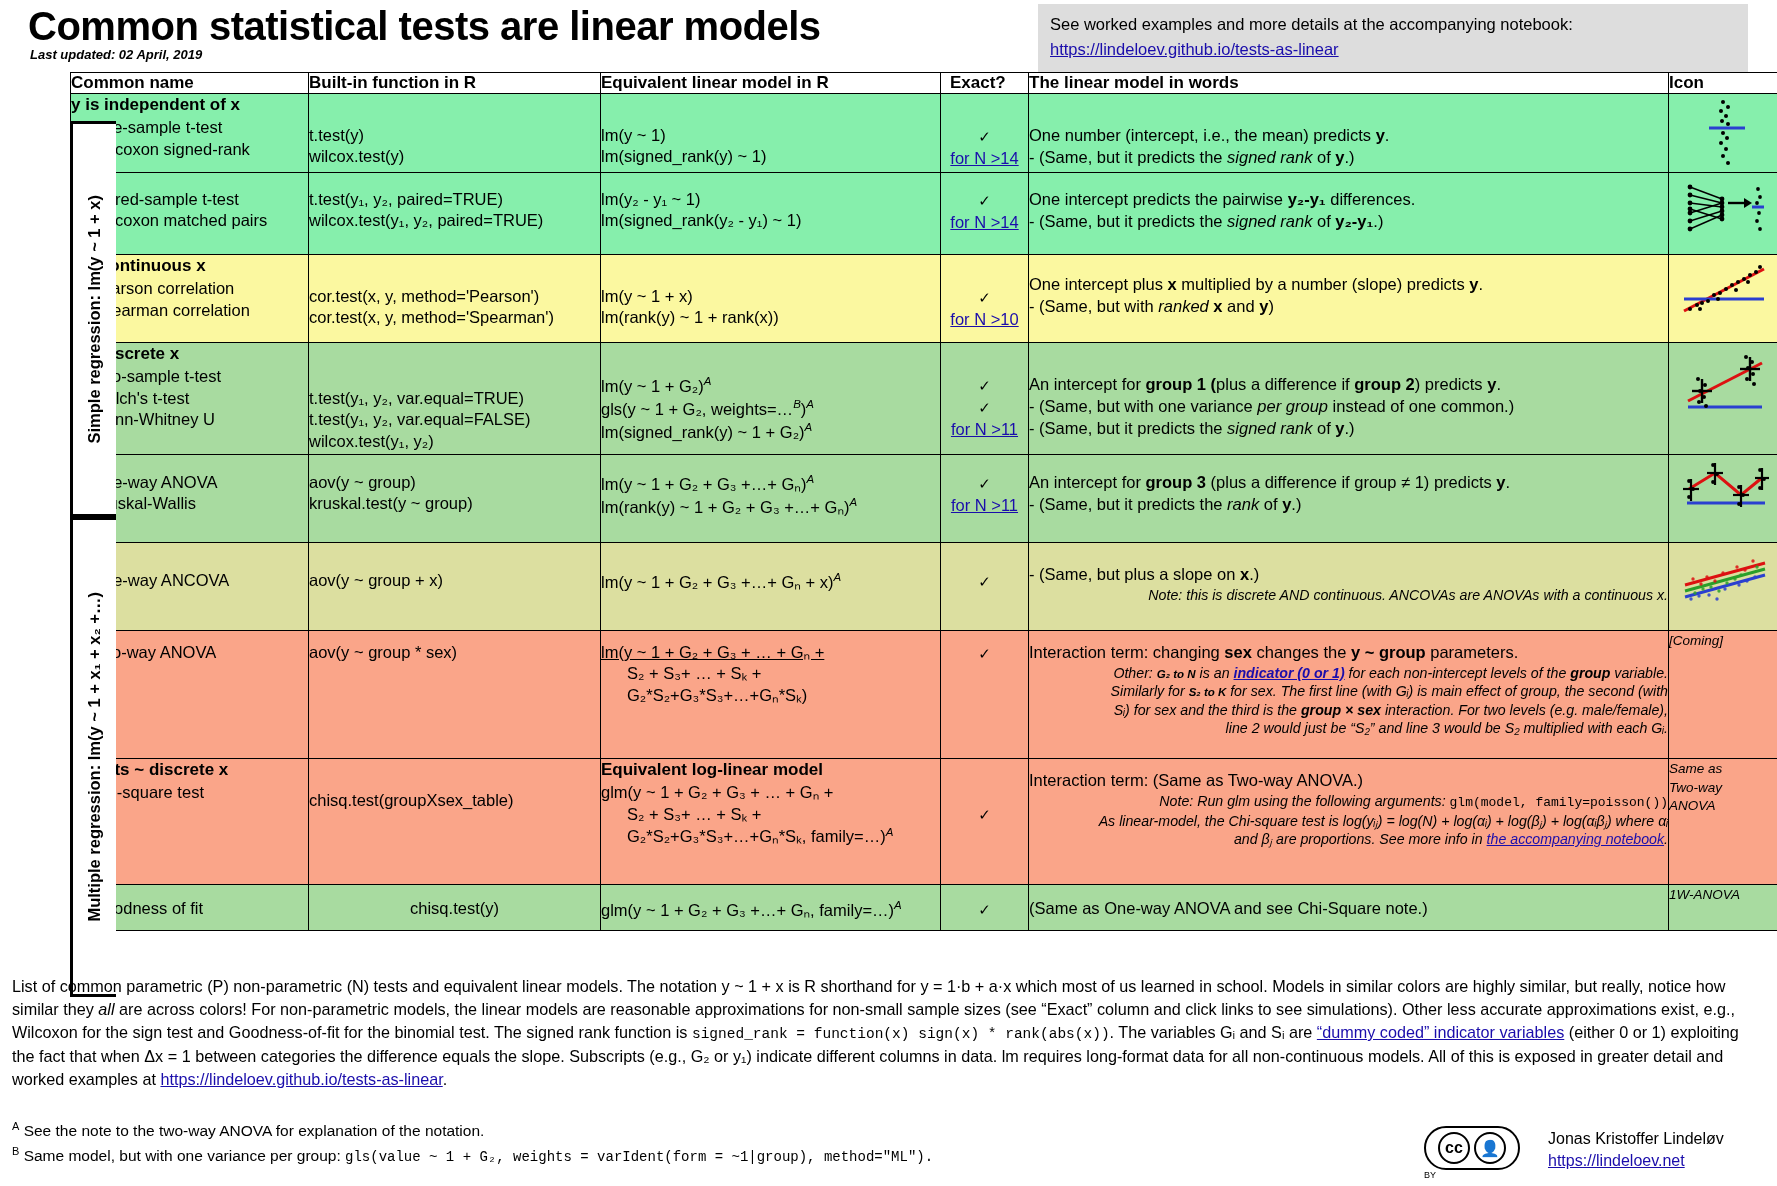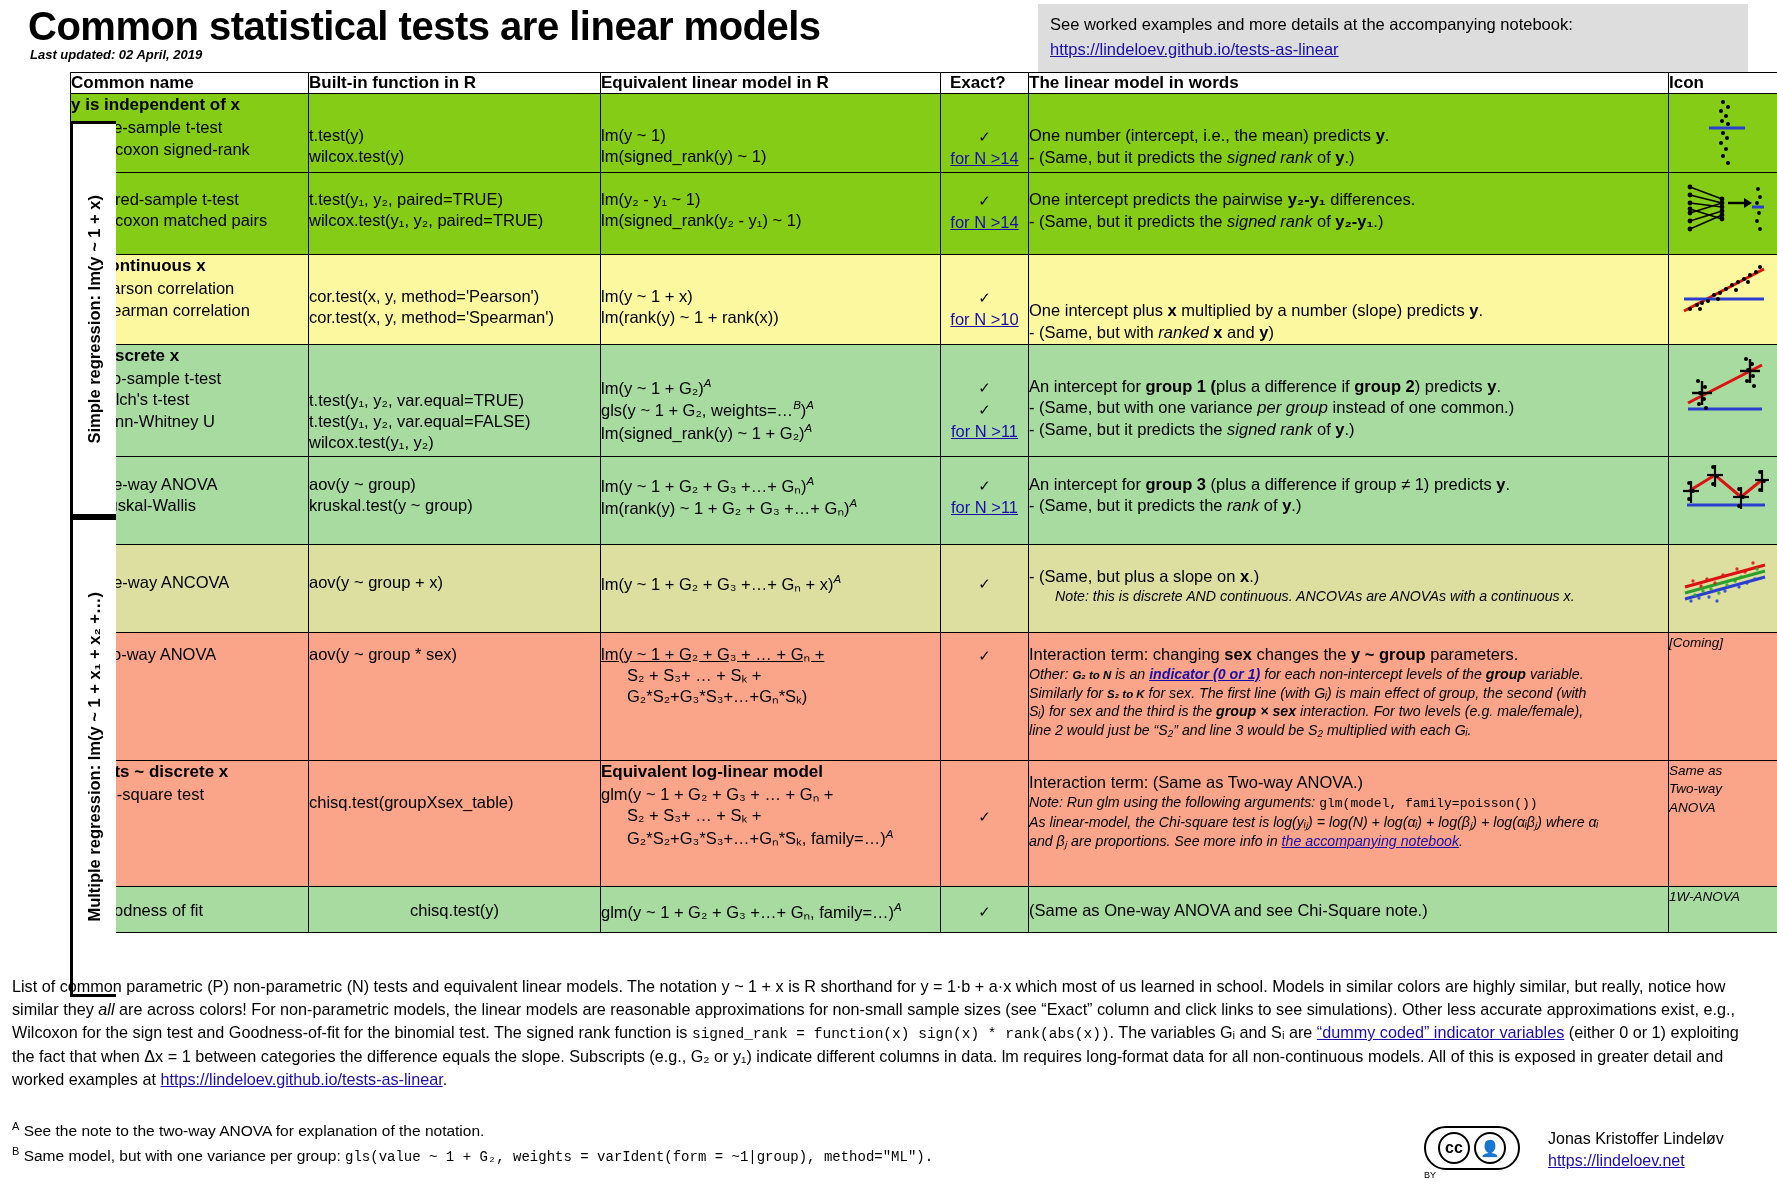--- a/index.html
+++ b/index.html
@@ -55,27 +55,27 @@
   td.wordscell { padding:7px 8px 8px 11px; font-size:16.5px; line-height:1.32; }
   td.iconcell { border-left:1px dotted #555; text-align:left; vertical-align:middle; padding:2px; }
 
   .grp-head { font-weight:bold; font-size:17px; display:block; margin-bottom:1px; }
   .sup { font-size:11.5px; vertical-align:super; font-style:italic; }
   .tick { font-size:15px; }
   .lnk { color:#1a0dab; text-decoration:underline; }
   .lnk-b { color:#1a0dab; text-decoration:underline; font-weight:bold; font-style:italic;}
   i.it { font-style:italic; }
   b.bd { font-weight:bold; }
-  .note { font-style:italic; font-size:14.2px; line-height:1.30; display:block; }
+  .note { font-style:italic; font-size:14.2px; line-height:1.30; display:block;text-align:right; }
   .note-ind { padding-left:26px; }
   code.mono { font-family:"Liberation Mono", monospace; font-size:13px; font-style:normal; }
   .cen-small { font-size:13.5px; font-style:italic; line-height:1.3; }
 
   
-  .c-blue  { background:#84cc16; }
+  .c-blue  { background:#86efac; }
   .c-yel   { background:#fbf8a0; }
   .c-grn   { background:#a8dba0; }
   .c-olive { background:#dcdfa0; }
   .c-orng  { background:#faa589; }
 
   .thickbot td { border-bottom:3px solid #000; }
 
   
   .vleft { position:absolute; left:0px; top:0px; width:52px; }
   .vlabel {
@@ -271,21 +271,21 @@
             <span>cor.test(x, y, method='Spearman')</span>
           </td>
           <td class="cell" style="padding-top:31px;">
             <span>lm(y ~ 1 + x)</span><br>
             <span>lm(rank(y) ~ 1 + rank(x))</span>
           </td>
           <td class="exactcell" style="padding-top:31px;">
             <span class="tick">✓</span><br>
             <a href="#" class="lnk">for N &gt;10</a>
           </td>
-          <td class="wordscell" style="padding-top:45px;">
+          <td class="wordscell" style="padding-top:19px;">
             <span>One intercept plus </span><b class="bd">x</b><span> multiplied by a number (slope) predicts </span><b class="bd">y</b><span>.</span><br>
             <span> - (Same, but with </span><i class="it">ranked</i><b class="bd"> x</b><span> and </span><b class="bd">y</b><span>)</span>
           </td>
           <td class="iconcell">
             <svg width="92" height="66" viewBox="0 0 92 66">
               <line x1="6" y1="56" x2="86" y2="14" stroke="#d11" stroke-width="3"></line>
               <line x1="6" y1="44" x2="86" y2="44" stroke="#2a3fd0" stroke-width="3"></line>
               <g fill="#000">
                 <circle cx="12" cy="54" r="2"></circle>
                   <circle cx="19" cy="50" r="2"></circle>

